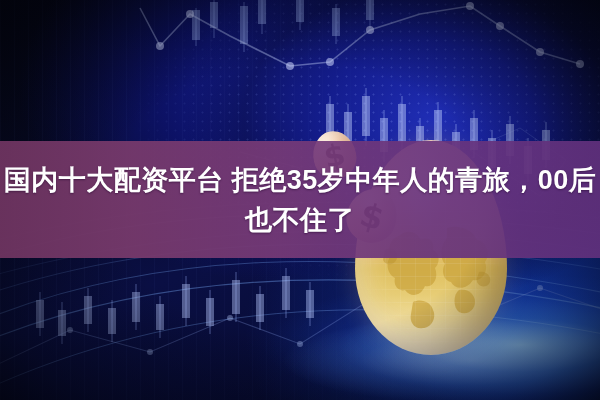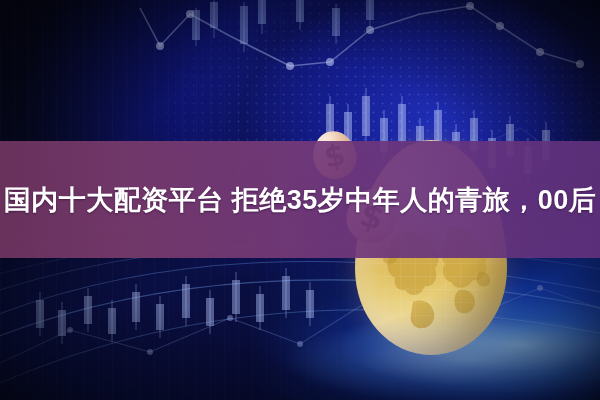--- a/index.html
+++ b/index.html
@@ -310,15 +310,16 @@
   <div class="coin" id="coin-b">
     <span class="sym">$</span>
   </div>
 
   <div class="layer bg-vignette"></div>
 
   <div class="egg-tint"></div>
 
   <div class="title-band">
     <div class="title-line">国内十大配资平台 拒绝35岁中年人的青旅，00后</div>
+    <div class="title-line">也不住了</div>
   </div>
 
 </div>
 
 </body></html>

